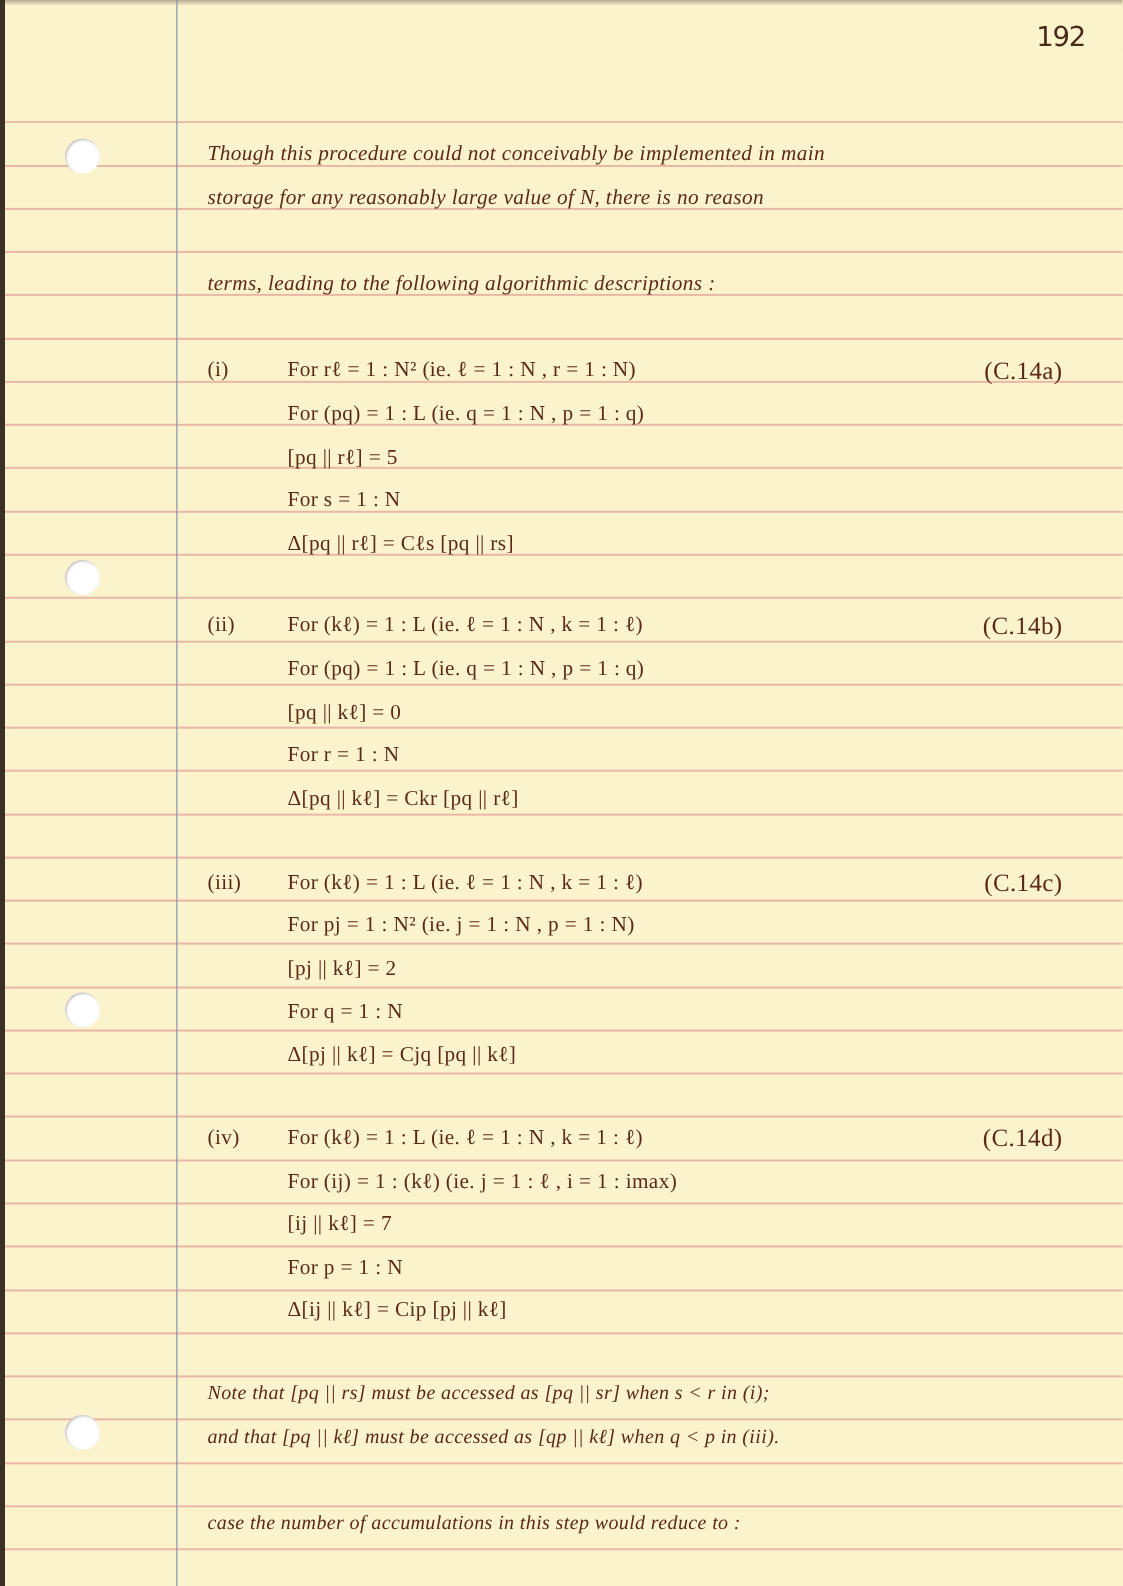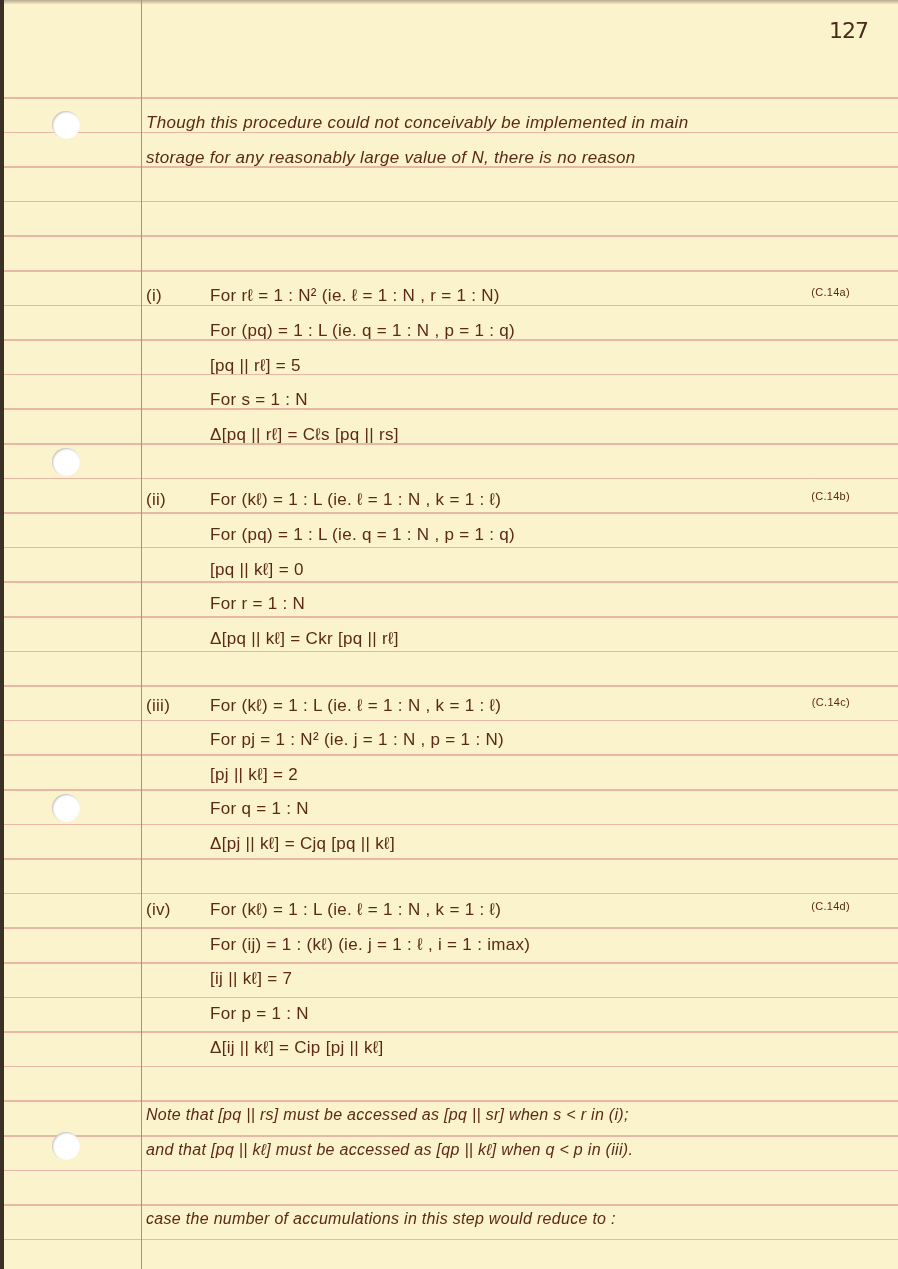--- a/index.html
+++ b/index.html
@@ -35,47 +35,48 @@
   .punch-hole {
     position: absolute; left: 52px; width: 28px; height: 28px; border-radius: 50%;
     background: #ffffff; box-shadow: inset 1px 1px 2px rgba(0,0,0,0.25);
   }
   .page-number {
     position: absolute; right: 30px; top: 18px; font-size: 22px;
     font-family: "DejaVu Sans", sans-serif; color: #4a2a1a; letter-spacing: -1px;
   }
   .hand {
     position: absolute; white-space: nowrap;
-    font-family: Liberation Sans, sans-serif; font-size: 17px;
-    color: #5b2a16; letter-spacing: 0.3px;
+    font-family: Liberation Serif, serif; font-size: 17px;
+    color: #5b2a16; letter-spacing: 0.3px; margin-left: 20px;
   }
   .prose { font-style: italic; font-size: 17px; }
   .label { left: 146px; }
   .code  { left: 210px; font-size: 17px; }
-  .eqno  { right: 48px; text-align: center; font-size: 11px; }
+  .eqno  { right: 48px; text-align: center; font-size: 20px; }
   .note  { left: 146px; font-style: italic; font-size: 16px; }
 </style>
 </head>
 <body>
 
 <div class="page">
   <div class="top-blank"></div>
   <div class="top-edge"></div>
   <div class="left-edge"></div>
   <div class="margin-line"></div>
 
   <div class="punch-hole" style="top:111px"></div>
   <div class="punch-hole" style="top:448px"></div>
   <div class="punch-hole" style="top:794px"></div>
   <div class="punch-hole" style="top:1132px"></div>
 
-  <div class="page-number">127</div>
+  <div class="page-number">192</div>
 
   <div class="hand prose" style="left:146px; top:113px">Though this procedure could not conceivably be implemented in main</div>
   <div class="hand prose" style="left:146px; top:148px">storage for any reasonably large value of N, there is no reason</div>
+  <div class="hand prose" style="left:146px; top:217px">terms, leading to the following algorithmic descriptions :</div>
 
   <div>
     <div class="hand label" style="top:286px">(i)</div>
     <div class="hand eqno" style="top:286px">(C.14a)</div>
     <div class="hand code" style="top:286px">For rℓ = 1 : N²  (ie. ℓ = 1 : N , r = 1 : N)</div>
     <div class="hand code" style="top:321px">For (pq) = 1 : L  (ie. q = 1 : N , p = 1 : q)</div>
     <div class="hand code" style="top:356px">[pq || rℓ] = 5</div>
     <div class="hand code" style="top:390px">For s = 1 : N</div>
     <div class="hand code" style="top:425px">Δ[pq || rℓ] = Cℓs [pq || rs]</div>
   </div>

